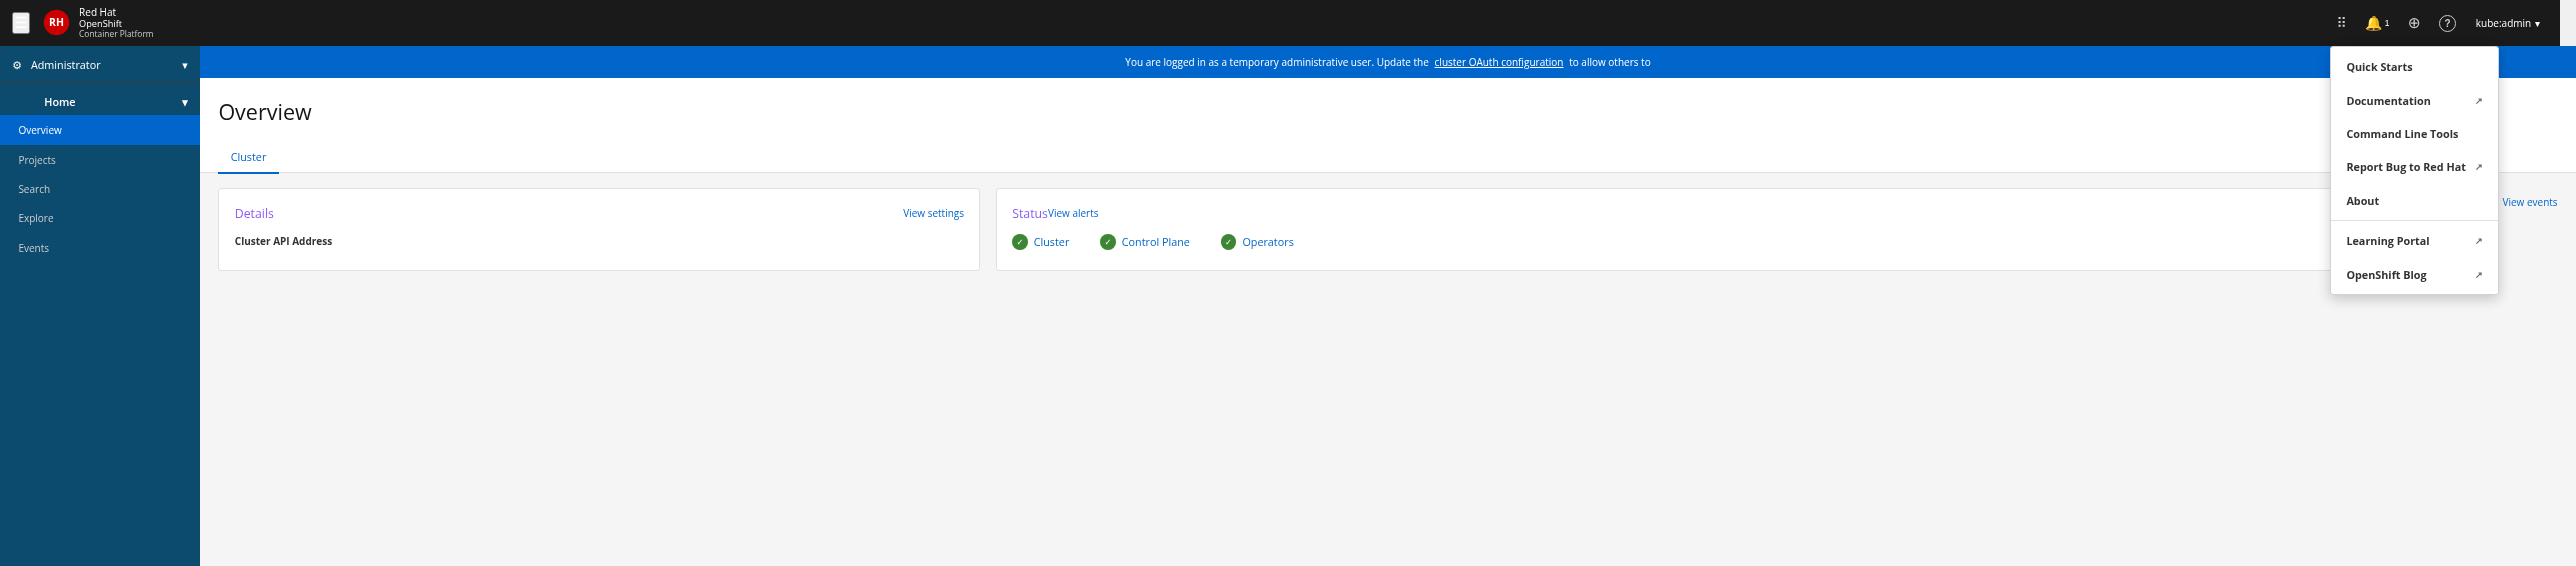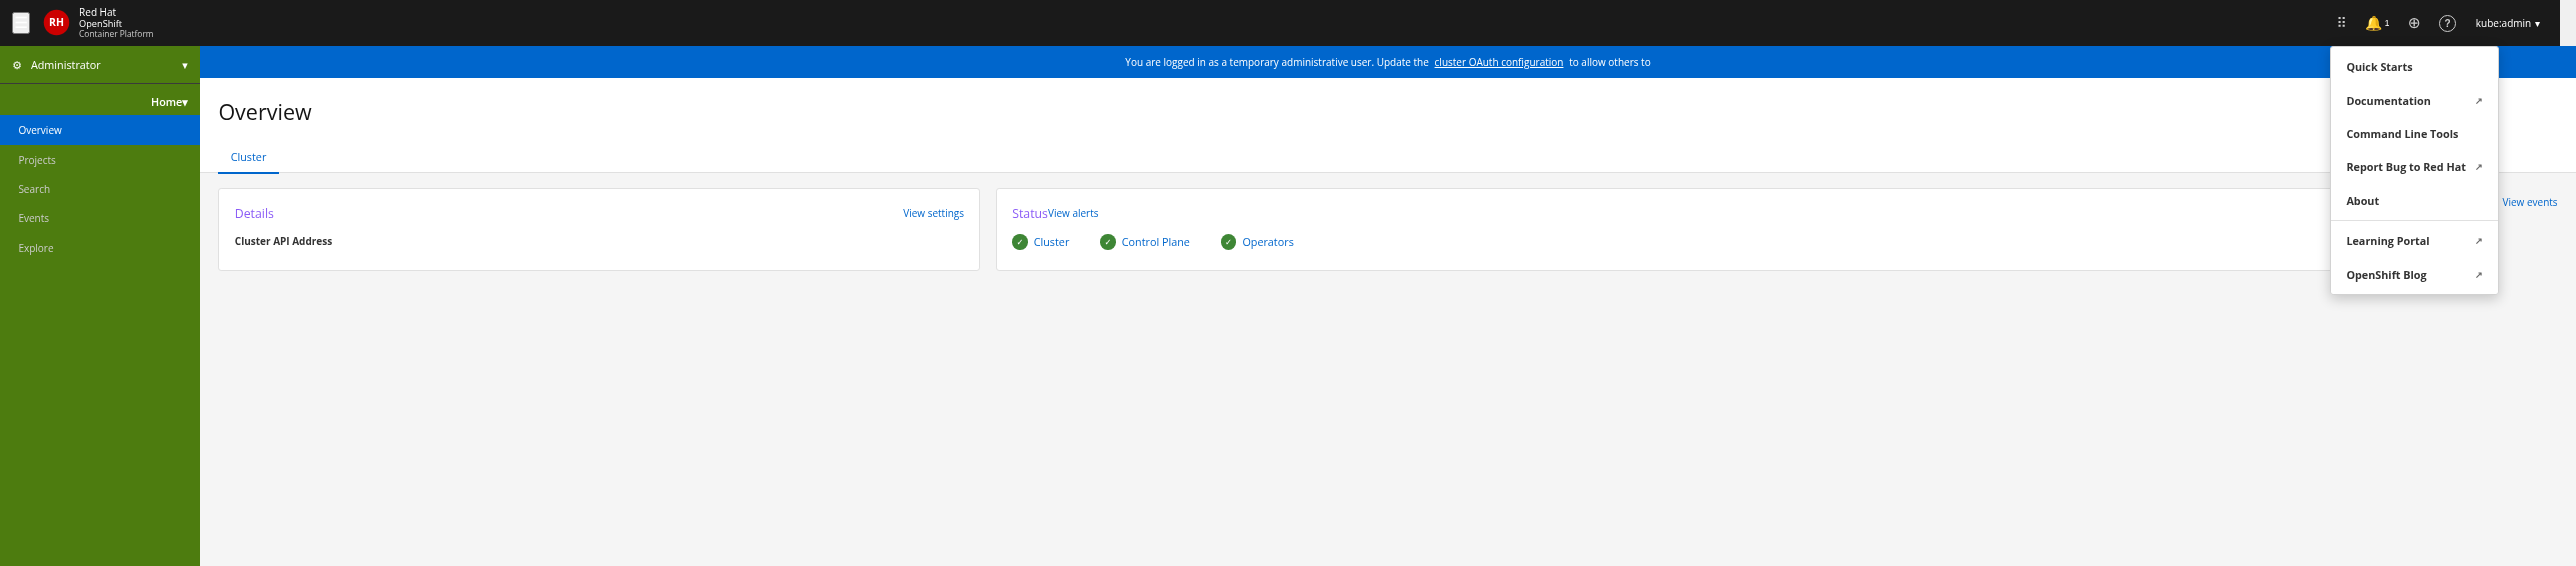--- a/index.html
+++ b/index.html
@@ -72,21 +72,21 @@
       cursor: pointer;
       padding: 4.6px 7.7px;
       display: flex;
       align-items: center;
       gap: 3.8px;
       text-align: center;
     }
 
     
     .sidebar {
-      background: #4d7c0f;
+      background: #0c4a6e;
       width: 200px;
       position: fixed;
       top: 46px;
       left: 0;
       bottom: 0;
       overflow-y: auto;
       z-index: 900;
     }
     .sidebar-role-selector {
       display: flex;
@@ -101,21 +101,21 @@
     .sidebar-role-icon {
       margin-right: 6.1px;
       font-size: 10.8px;
     }
     .sidebar-section {
       padding: 0;
     }
     .sidebar-section-header {
       display: flex;
       align-items: center;
-      justify-content: flex-end;
+      justify-content: space-between;
       padding: 10.8px 12.3px 6.1px;
       color: #fff;
       font-size: 10.8px;
       font-weight: 600;
       cursor: pointer;
       margin-left: 32px;
     }
     .sidebar-nav-item {
       padding: 7.7px 12.3px 7.7px 18.4px;
       color: #ccc;
@@ -365,24 +365,24 @@
     <a class="sidebar-nav-item active">
       <span>Overview</span>
     </a>
     <a class="sidebar-nav-item">
       <span>Projects</span>
     </a>
     <a class="sidebar-nav-item">
       <span>Search</span>
     </a>
     <a class="sidebar-nav-item">
-      <span>Events</span>
+      <span>Explore</span>
     </a>
     <a class="sidebar-nav-item">
-      <span>Explore</span>
+      <span>Events</span>
     </a>
   </div>
 </aside>
 
 <main class="main-content">
 
   <div class="info-banner">
     <span>You are logged in as a temporary administrative user. Update the</span>
     <a style="margin: 0 3.1px;">cluster OAuth configuration</a>
     <span>to allow others to</span>

